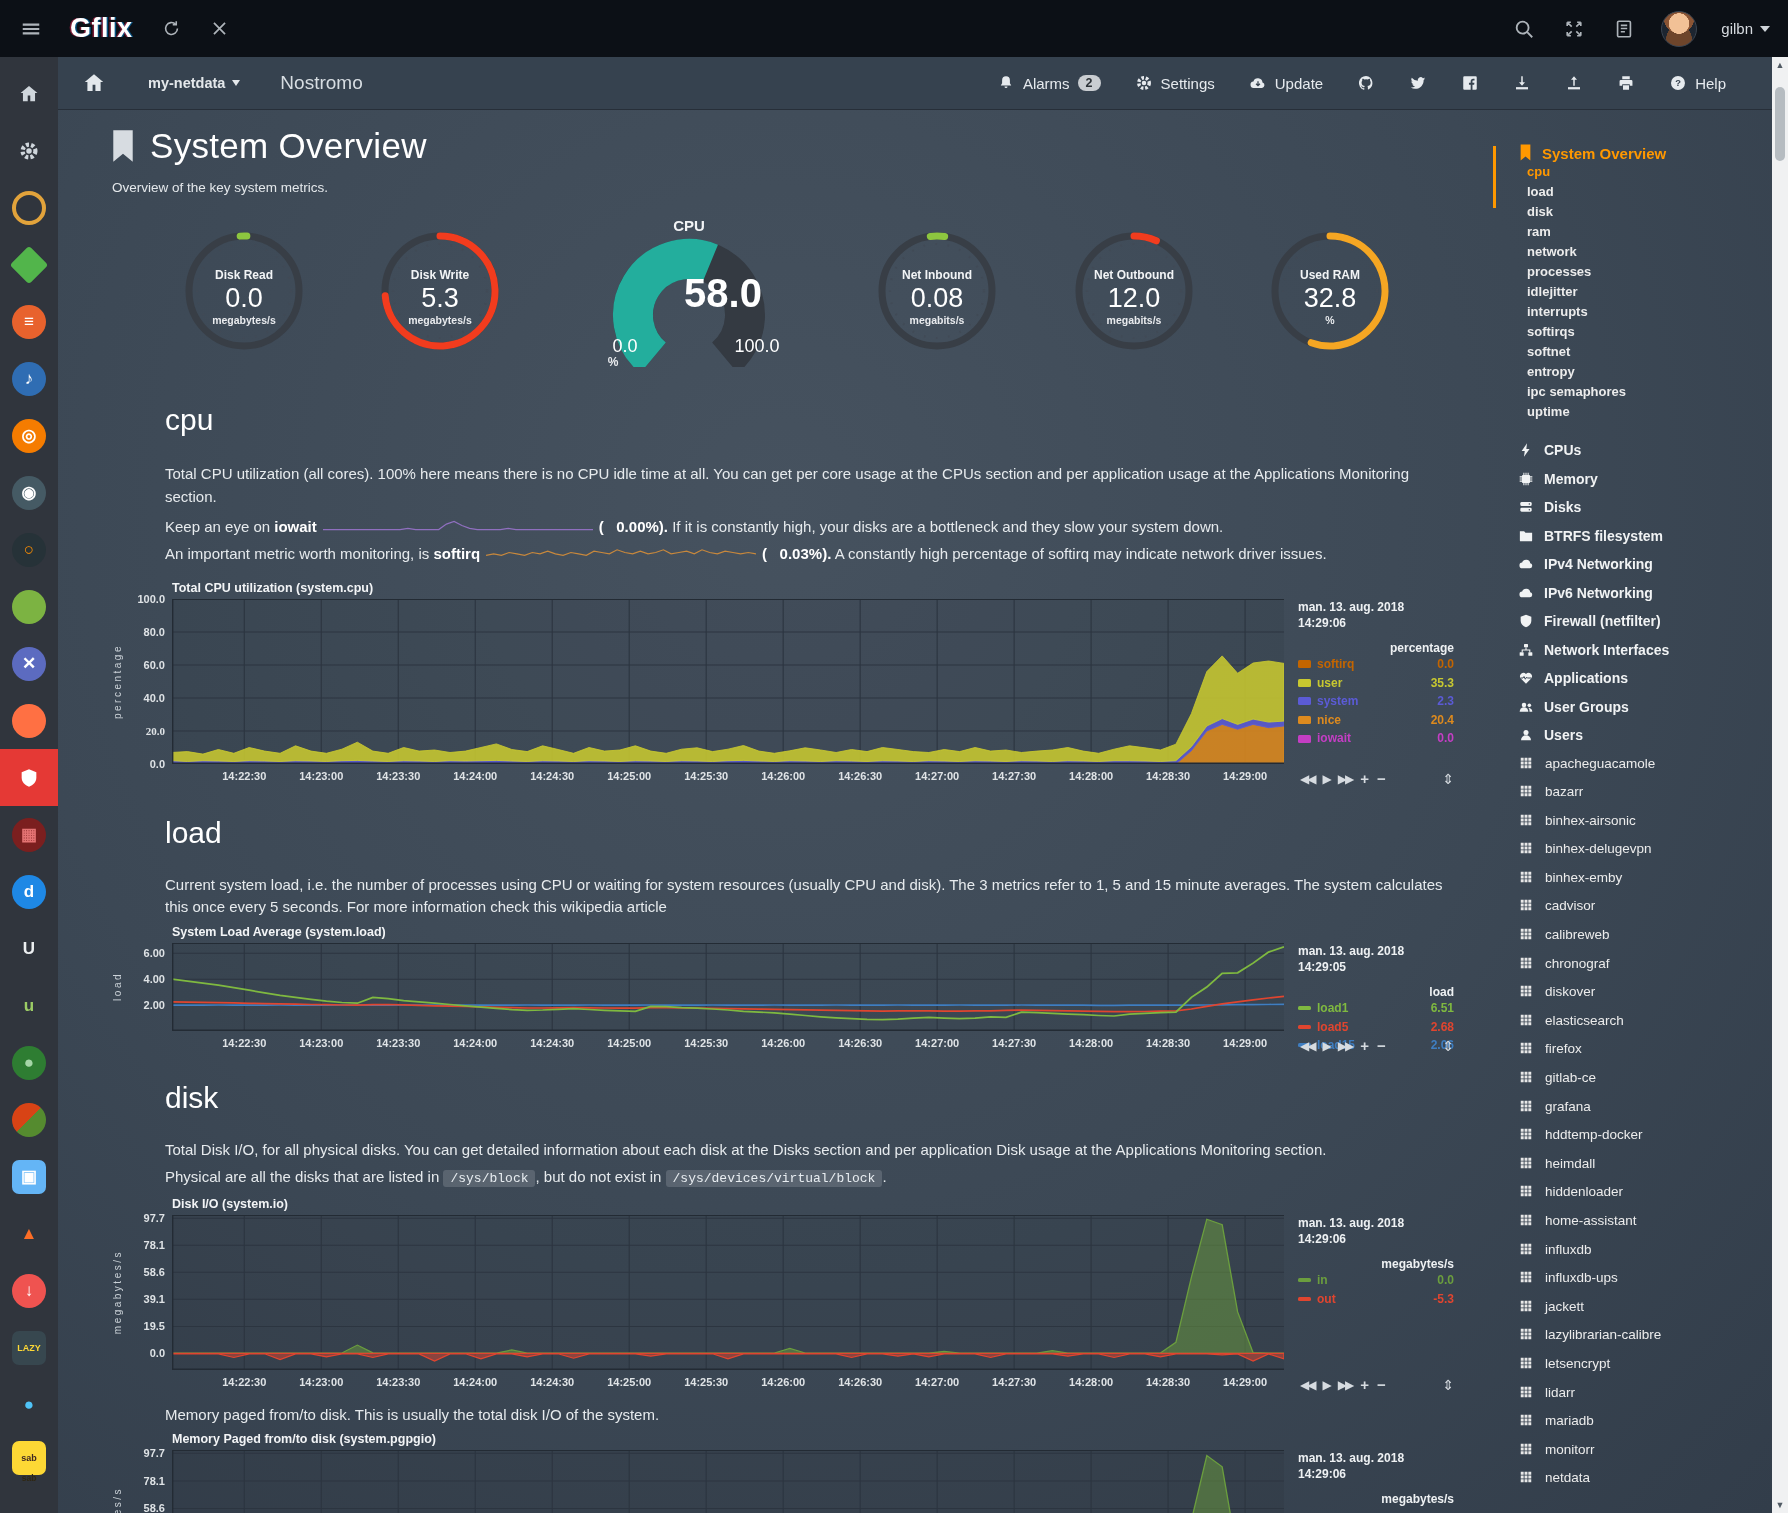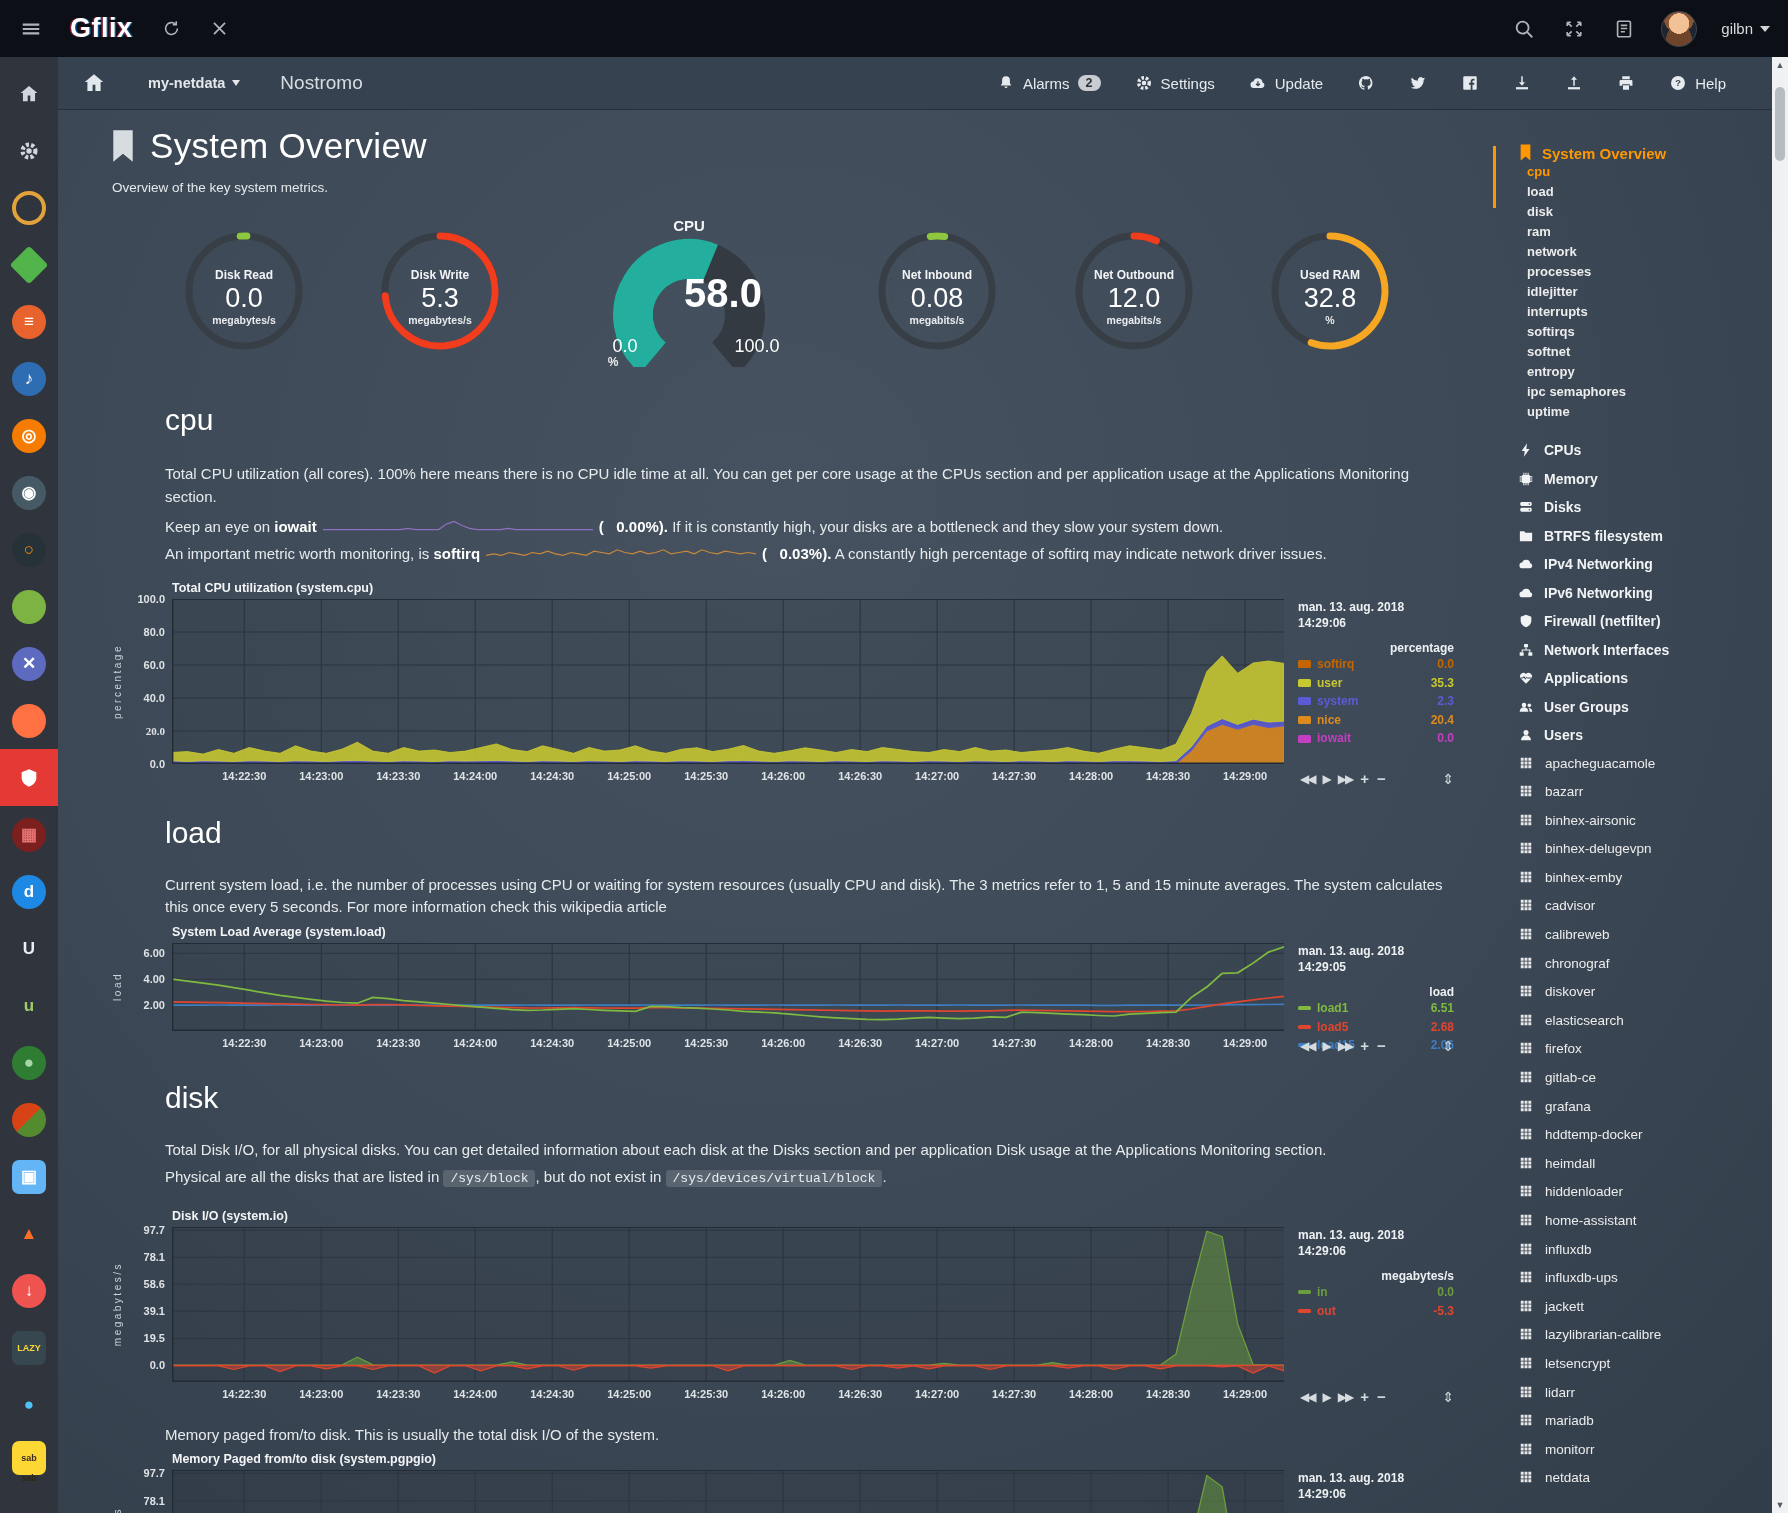--- a/index.html
+++ b/index.html
@@ -591,21 +591,21 @@
           </div>
         </div>
     </section>
 
     <section>
       <h2 class="sec-h" style="margin-top:24px;">disk</h2>
       <p class="desc" style="margin-top:24px;">Total Disk I/O, for all physical disks. You can get detailed information about each disk at the Disks section and per application Disk usage at the Applications Monitoring section.</p>
       <p class="desc" style="margin-top:5px;">
         <span>Physical are all the disks that are listed in </span><span class="codechip">/sys/block</span><span>, but do not exist in </span><span class="codechip">/sys/devices/virtual/block</span><span>.</span>
       </p>
-      <div class="chart" style="margin-top:20px;">
+      <div class="chart" style="margin-top:8px;">
           <div class="c-title">Disk I/O (system.io)</div>
           <div class="c-ylabel">
             <span>megabytes/s</span>
           </div>
           <div class="c-yticks" style="height: 155px;">
             <span style="top: -2.81696px;">97.7</span>
             <span style="top: 24.308px;">78.1</span>
             <span style="top: 51.2946px;">58.6</span>
             <span style="top: 78.2812px;">39.1</span>
             <span style="top: 105.406px;">19.5</span>
@@ -676,21 +676,21 @@
             <span>▶</span>
             <span>▶▶</span>
             <span class="plus">+</span>
             <span class="minus">−</span>
             <span class="resize">⇕</span>
           </div>
         </div>
     </section>
 
     <section>
-      <p class="desc" style="margin-top:16px;">Memory paged from/to disk. This is usually the total disk I/O of the system.</p>
+      <p class="desc" style="margin-top:8px;">Memory paged from/to disk. This is usually the total disk I/O of the system.</p>
       <div class="chart" style="margin-top:6px;">
           <div class="c-title">Memory Paged from/to disk (system.pgpgio)</div>
           <div class="c-ylabel">
             <span>megabytes/s</span>
           </div>
           <div class="c-yticks" style="height: 158px;">
             <span style="top: -2.75536px;">97.7</span>
             <span style="top: 24.8946px;">78.1</span>
             <span style="top: 52.4036px;">58.6</span>
           </div>

